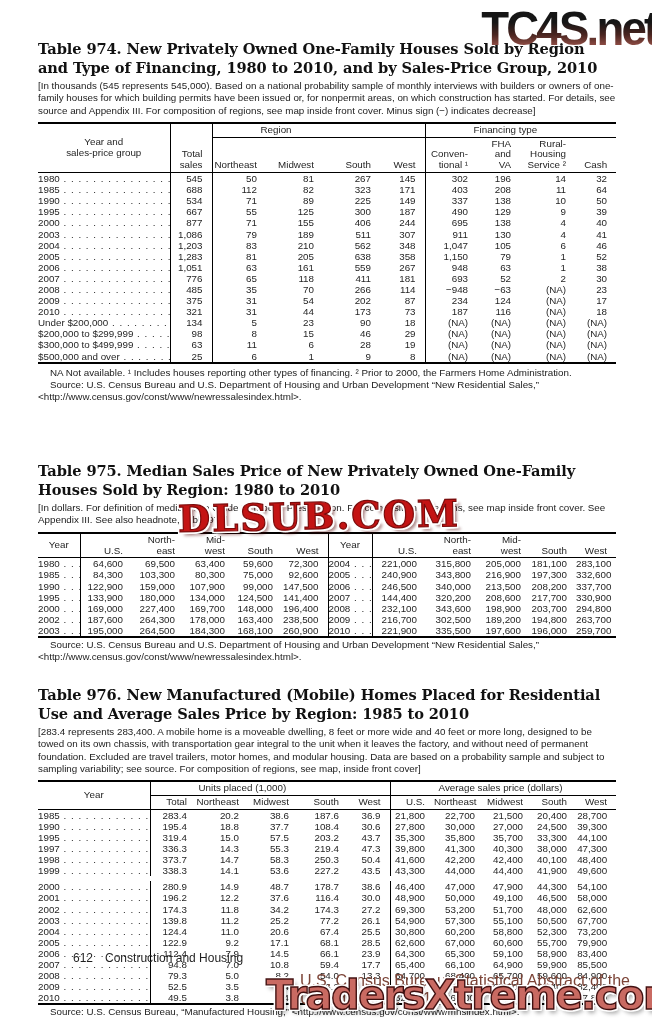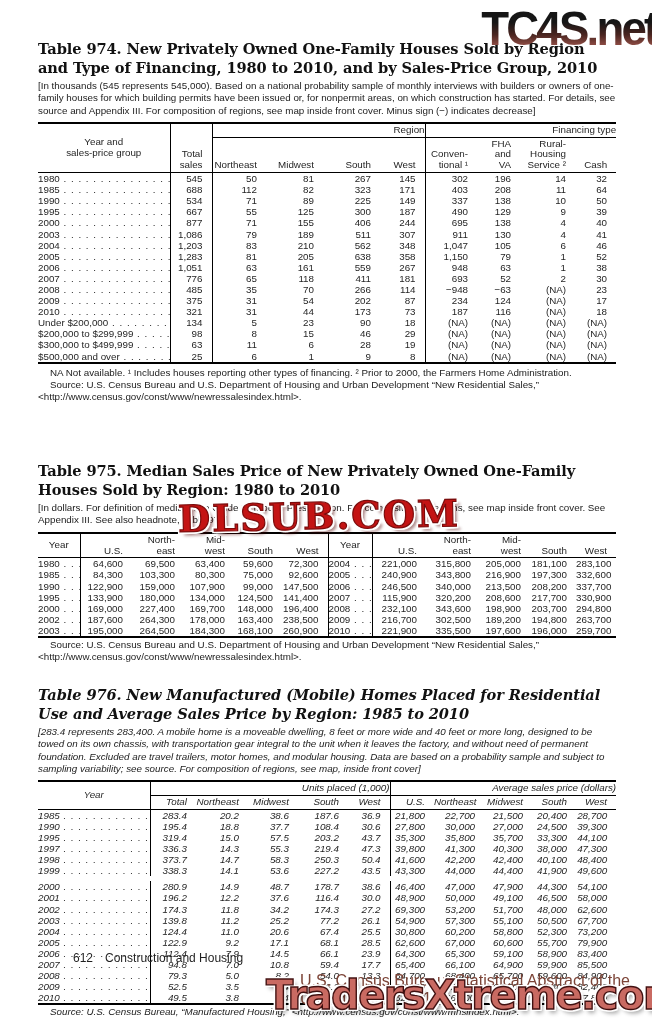--- a/index.html
+++ b/index.html
@@ -11,36 +11,36 @@
              line-height:18.5px;margin:0;color:#111;letter-spacing:-0.1px;}
   .headnote{font-size:9.8px;line-height:12.3px;margin:3px 0 5px 0;color:#222;}
   .footnote{font-size:9.8px;line-height:11.5px;margin:3px 0 0 0;text-indent:12px;color:#222;}
   .source{font-size:9.8px;line-height:11.5px;margin:1px 0 0 0;text-indent:12px;color:#222;}
 
   table{border-collapse:collapse;table-layout:fixed;width:578px;
         border-top:2px solid #000;border-bottom:2px solid #000;font-size:9.8px;}
   thead{border-bottom:1.8px solid #000;}
   th{font-weight:normal;font-size:9.8px;line-height:10.8px;vertical-align:bottom;
      padding:1px 0 1px 0;white-space:pre-line;}
-  th.group{text-align:right;vertical-align:top;border-bottom:1px solid #000;padding-top:1px;padding-left:48px;}
+  th.group{text-align:left;vertical-align:top;border-bottom:1px solid #000;padding-top:1px;padding-left:48px;}
   th.stubhead{text-align:center;vertical-align:middle;}
   th.colhead{text-align:right;padding-right:9px;}
   th.vr{border-right:1px solid #000;}
   td{padding:0;margin:0;}
   td.num{text-align:right;padding-right:9px;white-space:nowrap;line-height:11.1px;}
   td.stub{text-align:left;white-space:nowrap;overflow:hidden;line-height:11.1px;}
   .dots{letter-spacing:1px;}
   tr.gap td{height:5px;border:none !important;}
 
   .t974 td:nth-child(1),.t974 td:nth-child(2),.t974 td:nth-child(6){border-right:1px solid #000;}
   .t975 td:nth-child(1),.t975 td:nth-child(6),.t975 td:nth-child(7){border-right:1px solid #000;}
   .t976 td:nth-child(1),.t976 td:nth-child(6){border-right:1px solid #000;}
 
   .sec-975{margin-top:60px;}
-  .sec-976{margin-top:24px;font-style:italic;}
+  .sec-976{margin-top:24px;}
 
   .footer-left{position:absolute;left:73px;top:951px;font-size:12px;color:#1f1f1f;}
   .footer-left .pagenum{margin-right:12px;}
   .footer-right{position:absolute;left:300px;top:972px;font-size:16px;color:#7c4437;}
 
   
   .wm{position:absolute;pointer-events:none;}
   .wm-tc4s{top:0px;right:-4px;font-family:"Liberation Sans",sans-serif;font-weight:bold;
            font-size:49px;letter-spacing:-3px;transform:scale(0.93,1.0);transform-origin:right top;
            background:linear-gradient(#161616 40%,#4a2520 62%,#8a4a42 80%,#9a6055 100%);
@@ -399,21 +399,21 @@
               <td class="num">337,700</td>
             </tr>
             <tr>
               <td class="stub"><span>1995</span><span class="dots"> . . . . . . . . . . . . . . . . . . . . . . . . . .</span></td>
               <td class="num">133,900</td>
               <td class="num">180,000</td>
               <td class="num">134,000</td>
               <td class="num">124,500</td>
               <td class="num">141,400</td>
               <td class="stub"><span>2007</span><span class="dots"> . . . . . . . . . . . . . . . . . . . . . . . . . .</span></td>
-              <td class="num">115,900</td>
+              <td class="num">144,400</td>
               <td class="num">320,200</td>
               <td class="num">208,600</td>
               <td class="num">217,700</td>
               <td class="num">330,900</td>
             </tr>
             <tr>
               <td class="stub"><span>2000</span><span class="dots"> . . . . . . . . . . . . . . . . . . . . . . . . . .</span></td>
               <td class="num">169,000</td>
               <td class="num">227,400</td>
               <td class="num">169,700</td>

